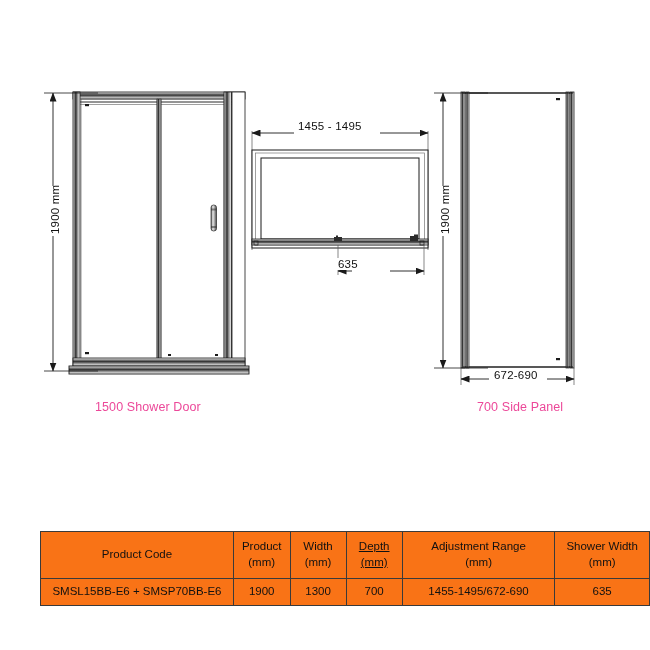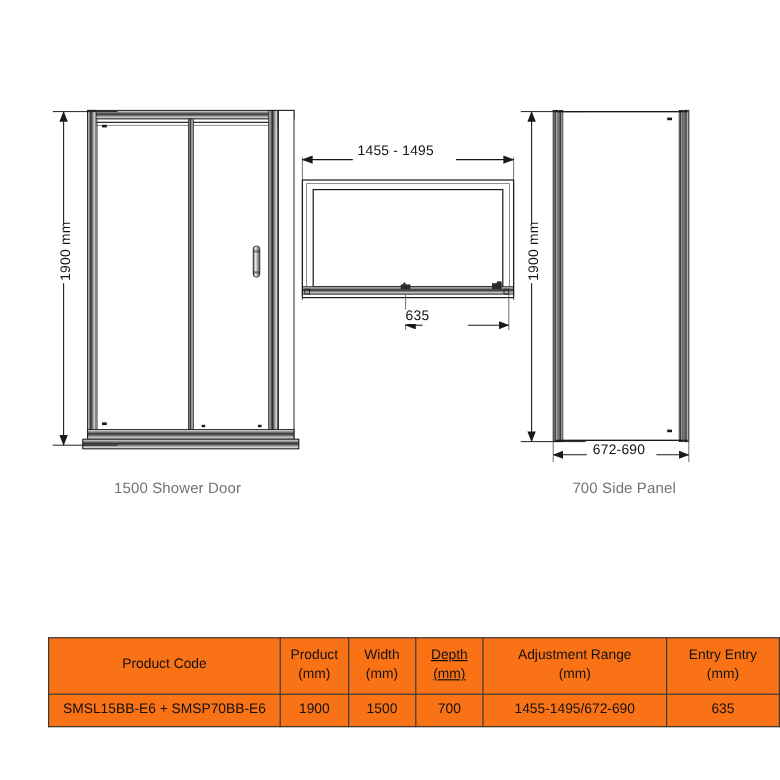--- a/index.html
+++ b/index.html
@@ -11,21 +11,21 @@
     position:relative;
     overflow:hidden;
   }
   .stage{position:absolute;left:0;top:0;width:650px;height:650px;}
   .svg-wrap{position:absolute;left:0;top:0;width:650px;height:520px;}
 
   
   .caption{
     position:absolute;
     font-size:12.5px;
-    color:#737373;
+    color:#ec4899;
     white-space:nowrap;
     letter-spacing:0.1px;
   }
   #cap-door{left:95px;top:400px;}
   #cap-panel{left:477px;top:400px;}
 
   
   .dimtext{
     position:absolute;
     font-size:11.5px;
@@ -250,30 +250,30 @@
         </th>
         <th class="c-d">
           <span class="hdr-l1">Depth</span>
           <span class="hdr-l2">(mm)</span>
         </th>
         <th class="c-adj">
           <span class="hdr-l1">Adjustment Range</span>
           <span class="hdr-l2">(mm)</span>
         </th>
         <th class="c-entry">
-          <span class="hdr-l1">Entry Entry</span>
+          <span class="hdr-l1">Shower Width</span>
           <span class="hdr-l2">(mm)</span>
         </th>
       </tr>
     </thead>
     <tbody>
       <tr>
         <td>SMSL15BB-E6 + SMSP70BB-E6</td>
         <td>1900</td>
-        <td>1500</td>
+        <td>1300</td>
         <td>700</td>
         <td>1455-1495/672-690</td>
         <td>635</td>
       </tr>
     </tbody>
   </table>
 
 </div>
 
 </body></html>

